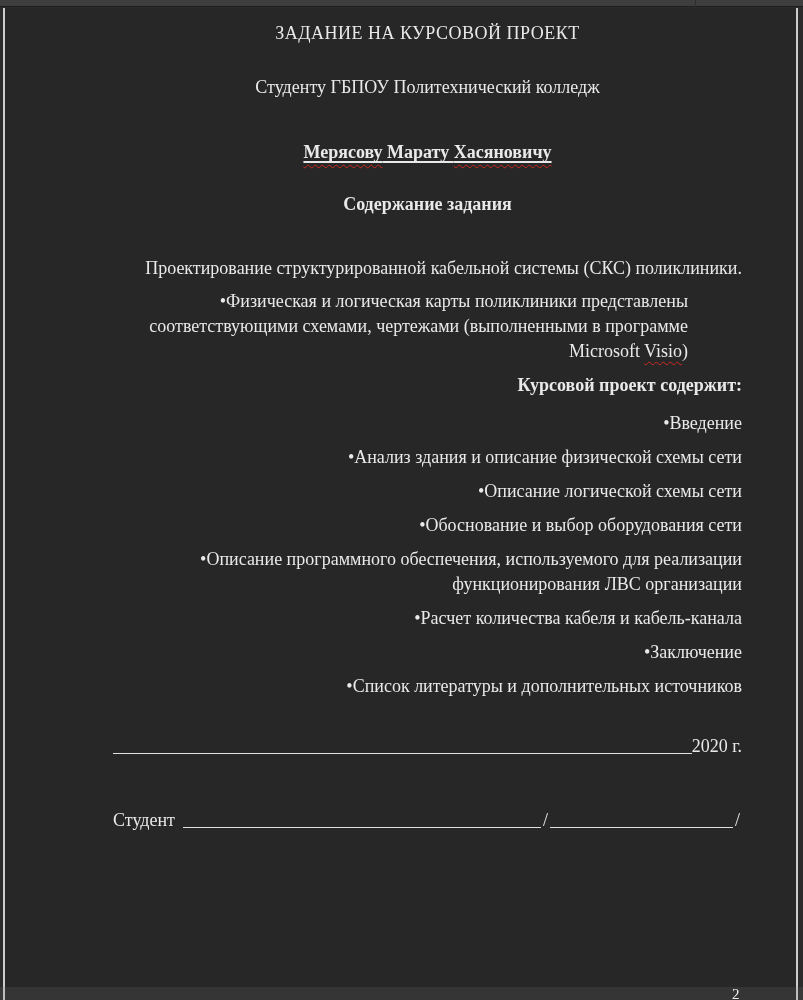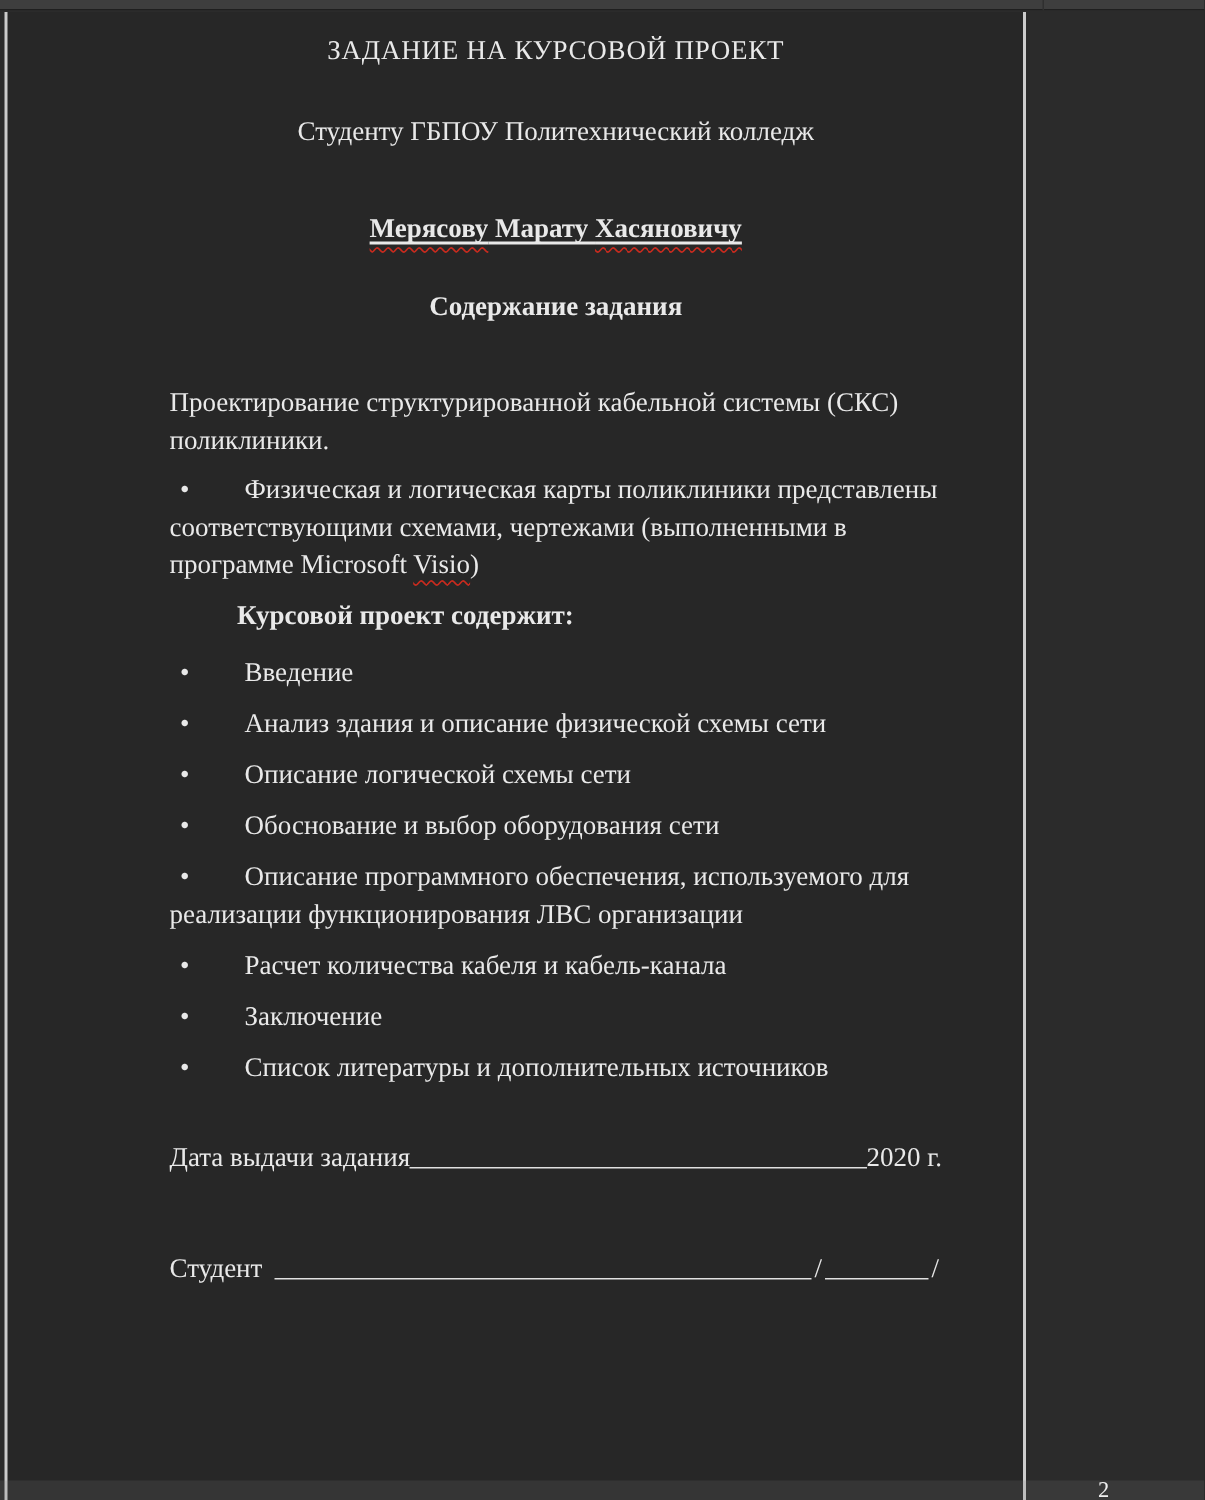--- a/index.html
+++ b/index.html
@@ -20,28 +20,28 @@
     color:var(--text);font-size:18px;
   }
   .top-strip{
     position:absolute;top:0;left:0;width:803px;height:7px;
     background:#3e3e3e;border-bottom:1px solid #1f1f1f;z-index:4;
   }
   .strip-divider{
     position:absolute;left:695px;top:0;width:1px;height:7px;background:#2f2f2f;
   }
   .page{
-    position:absolute;top:8px;left:3px;width:681px;height:992px;
+    position:absolute;top:8px;left:3px;width:795px;height:992px;
     background:var(--page-background);
     border-left:2px solid var(--page-edge);
     border-right:2px solid var(--page-edge);
     font-family:Liberation Serif, serif;
   }
   .content{padding:0 54px 0 108px;}
-  p{margin:0;line-height:25px;}
+  p{margin:0;line-height:25px;text-align:right;}
   .center{text-align:center;}
   .b{font-weight:bold;}
   .doc-title{margin-top:13px;letter-spacing:0.5px;}
   .mt-addr1{margin-top:29px;}
   .mt-addr2{margin-top:12px;}
   .mt-name{margin-top:40px;}
   .mt-section{margin-top:27px;}
   .mt-intro{margin-top:39px;}
   .mt-li1{margin-top:11px;}
   .mt-visio{margin-top:8px;}
@@ -126,21 +126,20 @@
           <p class="li"><span class="bullet">•</span><span>Описание программного обеспечения, используемого для реализации функционирования ЛВС организации</span></p>
 
           <p class="li"><span class="bullet">•</span><span>Расчет количества кабеля и кабель-канала</span></p>
 
           <p class="li"><span class="bullet">•</span><span>Заключение</span></p>
 
           <p class="li"><span class="bullet">•</span><span>Список литературы и дополнительных источников</span></p>
         </div>
 
       <div class="blank-row date-row">
-        <span>Дата выдачи задания</span>
         <span class="fill fill-grow"></span>
         <span>2020 г.</span>
       </div>
 
       <div class="blank-row student-row">
         <span class="student-label">Студент</span>
         <span class="fill fill-fixed"></span>
         <span class="slash">/</span>
         <span class="fill fill-grow"></span>
         <span class="slash">/</span>

